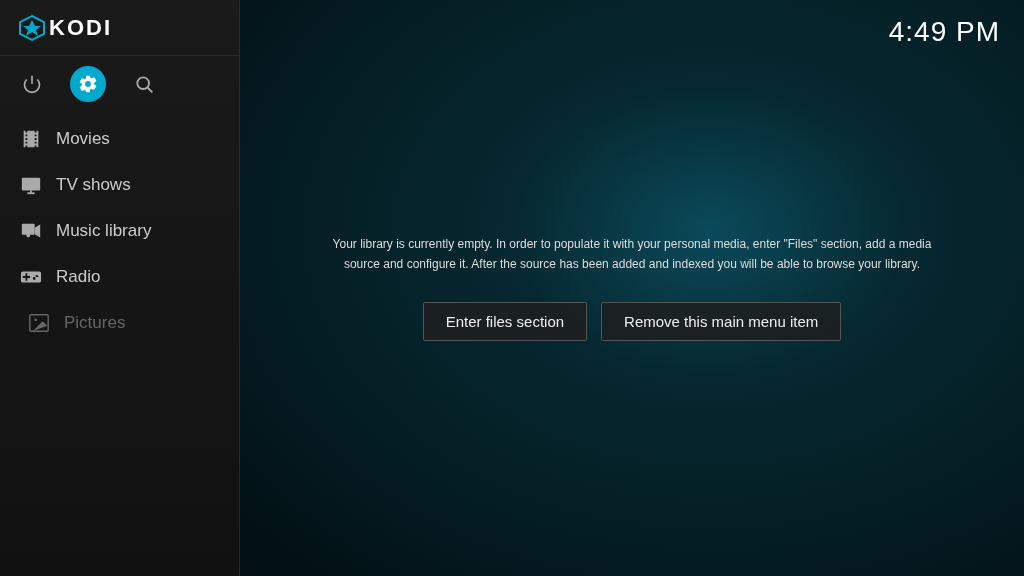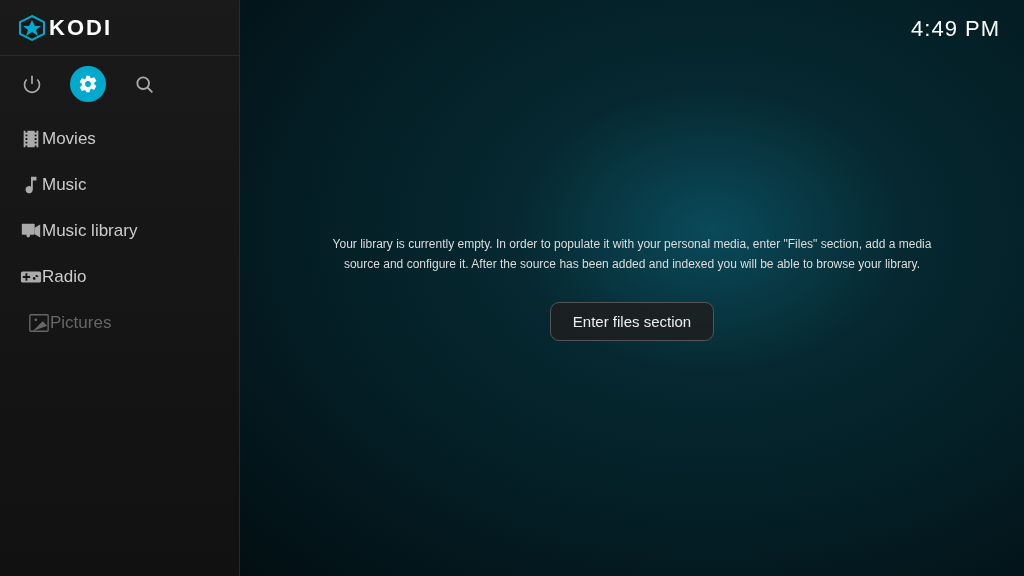--- a/index.html
+++ b/index.html
@@ -82,20 +82,21 @@
 
     .sidebar-nav {
       flex: 1;
       overflow-y: auto;
       padding: 4px 0;
     }
 
     .nav-item {
       display: flex;
       align-items: center;
+      gap: 14px;
       padding: 10px 20px;
       color: #ccc;
       cursor: pointer;
       transition: background 0.15s;
       height: 46px;
     }
 
     .nav-item.dimmed {
       color: #666;
       padding-left: 28px;
@@ -129,21 +130,21 @@
       align-items: center;
       justify-content: center;
       position: relative;
     }
 
     .time-display {
       position: absolute;
       top: 16px;
       right: 24px;
       color: #fff;
-      font-size: 22px;
+      font-size: 28px;
       font-weight: 300;
       letter-spacing: 1px;
     }
 
     .empty-library-box {
       max-width: 700px;
       text-align: center;
       padding: 30px 40px;
     }
 
@@ -160,21 +161,21 @@
       gap: 14px;
     }
 
     .action-btn {
       background: rgba(30, 30, 30, 0.85);
       color: #eee;
       border: 1px solid #555;
       padding: 10px 22px;
       font-size: 15px;
       cursor: pointer;
-      border-radius: 9px;
+      border-radius: 2px;
       transition: background 0.15s;
     }
 
     
     .sidebar-nav::-webkit-scrollbar { display: none; }
   </style>
 </head>
 <body>
 
 <div class="sidebar">
@@ -212,29 +213,31 @@
 
     <div class="nav-item">
       <span class="nav-icon">
         <svg viewBox="0 0 24 24" fill="#aaa">
           <path d="M18 3v2h-2V3H8v2H6V3H4v18h2v-2h2v2h8v-2h2v2h2V3h-2zM8 17H6v-2h2v2zm0-4H6v-2h2v2zm0-4H6V7h2v2zm10 8h-2v-2h2v2zm0-4h-2v-2h2v2zm0-4h-2V7h2v2z"></path>
         </svg>
       </span>
       <span class="nav-label">Movies</span>
     </div>
 
-
-    <div class="nav-item">
-      <span class="nav-icon">
-        <svg viewBox="0 0 24 24" fill="#aaa">
-          <path d="M12 3v10.55A4 4 0 1 0 14 17V7h4V3h-6z"></path>
-        </svg>
-      </span>
-      <span class="nav-label">Music</span>
-    </div>
+    <div class="nav-item">
+      <span class="nav-icon">
+        <svg viewBox="0 0 24 24" fill="#aaa">
+          <rect x="2" y="4" width="20" height="14" rx="1" ry="1"></rect>
+          <line x1="8" y1="21" x2="16" y2="21" stroke="#aaa" stroke-width="2"></line>
+          <line x1="12" y1="18" x2="12" y2="21" stroke="#aaa" stroke-width="2"></line>
+        </svg>
+      </span>
+      <span class="nav-label">TV shows</span>
+    </div>
+
 
     <div class="nav-item">
       <span class="nav-icon">
         <svg viewBox="0 0 24 24" fill="#aaa">
           <rect x="2" y="4" width="14" height="12" rx="1"></rect>
           <path d="M16 8.5l6-3.5v14l-6-3.5V8.5z"></path>
           <circle cx="9" cy="17" r="2"></circle>
           <line x1="9" y1="7" x2="9" y2="15" stroke="#aaa" stroke-width="1.5"></line>
         </svg>
       </span>
@@ -268,16 +271,17 @@
 </div>
 
 <div class="main-content">
 
   <div class="time-display">4:49 PM</div>
 
   <div class="empty-library-box">
     <p class="empty-library-text">Your library is currently empty. In order to populate it with your personal media, enter "Files" section, add a media source and configure it. After the source has been added and indexed you will be able to browse your library.</p>
     <div class="action-buttons">
       <button class="action-btn">Enter files section</button>
+      <button class="action-btn">Remove this main menu item</button>
     </div>
   </div>
 
 </div>
 
 </body></html>

